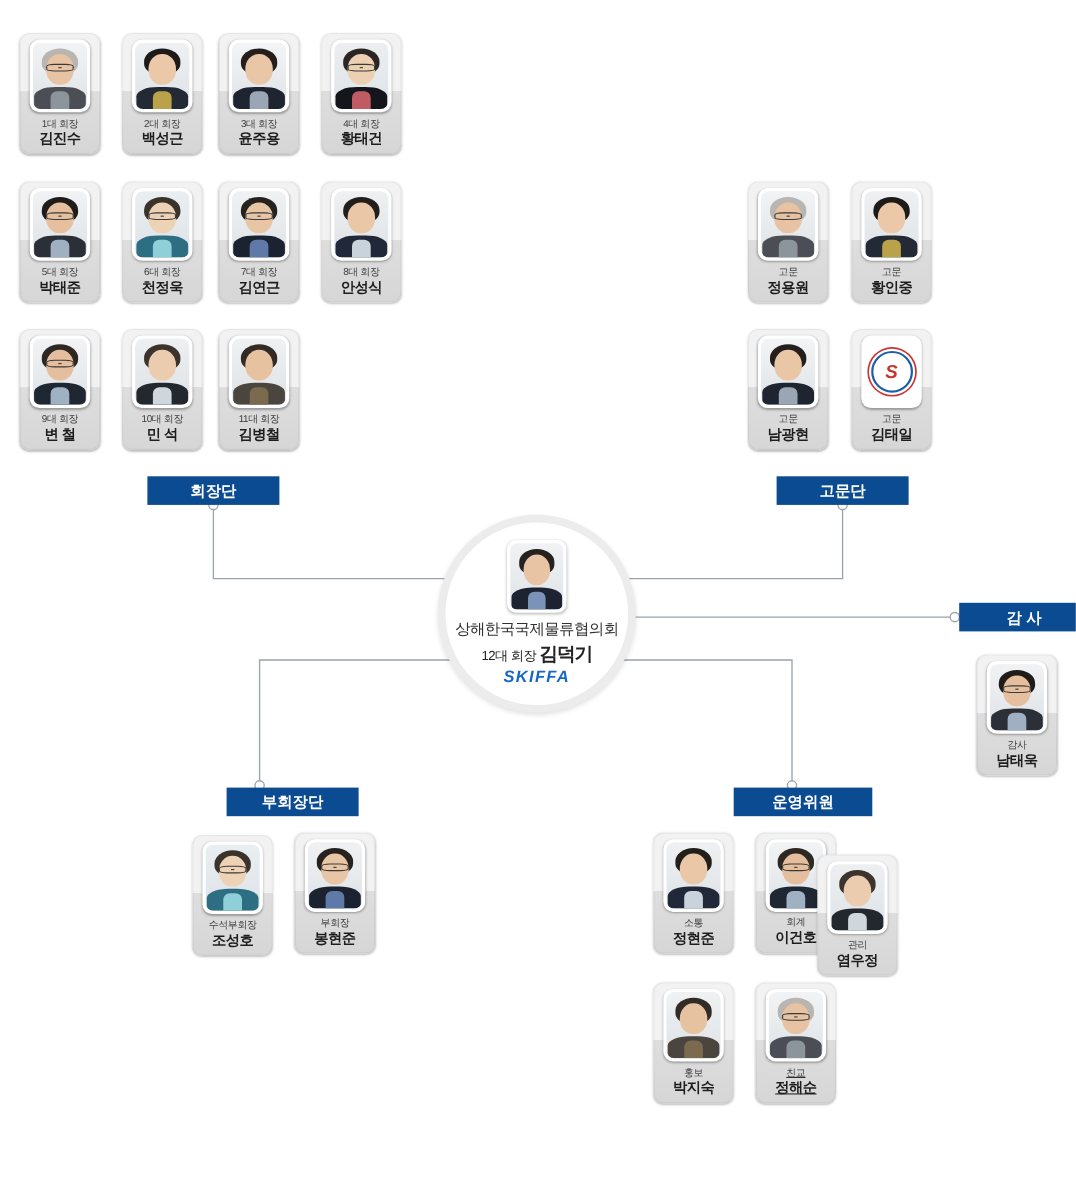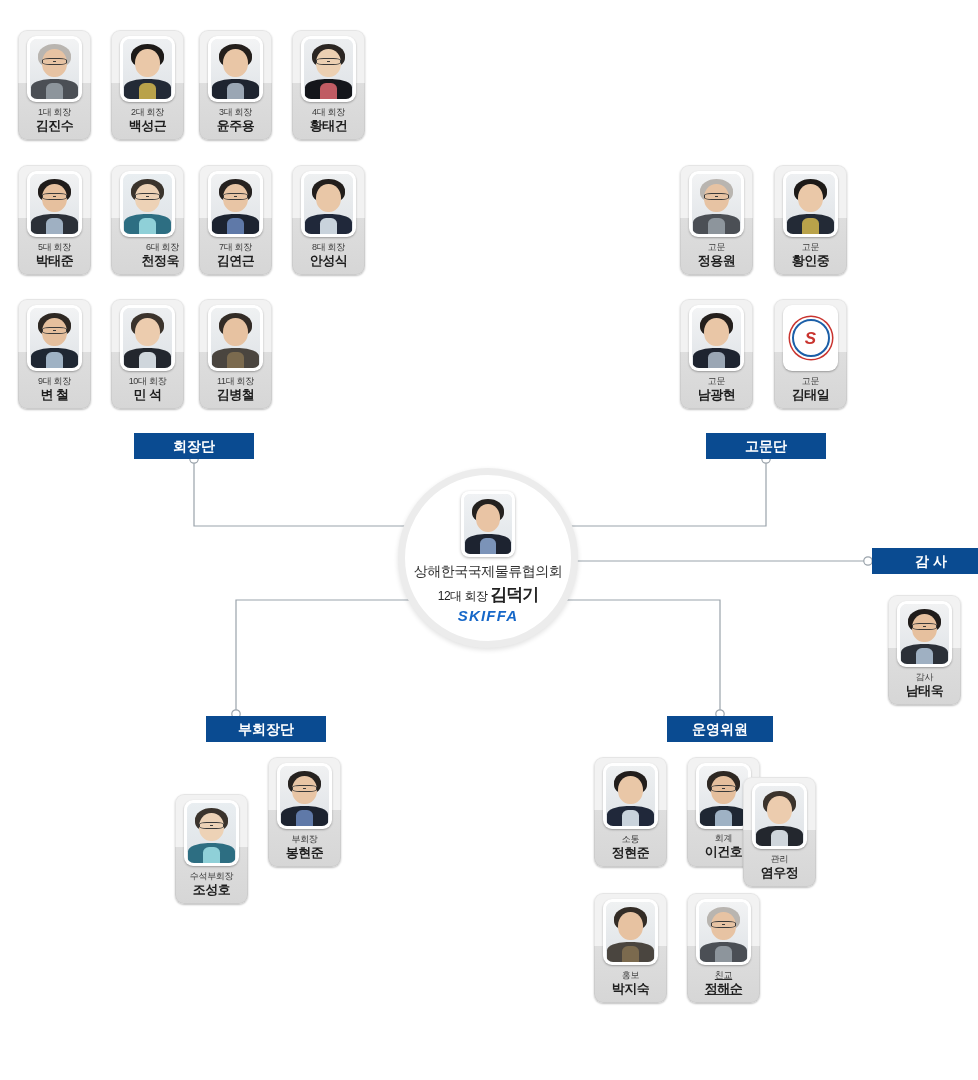--- a/index.html
+++ b/index.html
@@ -174,21 +174,21 @@
     </div>
     <div class="corg">상해한국국제물류협의회</div>
     <div class="cterm"><span>12대 회장</span> <b>김덕기</b></div>
     <div class="clogo">SKIFFA</div>
   </div>
 
   <div class="seclabel" style="left:134px;top:433px;width:120px;">회장단</div>
   <div class="seclabel" style="left:706px;top:433px;width:120px;">고문단</div>
   <div class="seclabel" style="left:872px;top:548px;width:118px;">감 사</div>
   <div class="seclabel" style="left:206px;top:716px;width:120px;">부회장단</div>
-  <div class="seclabel" style="left:667px;top:716px;width:106px;">운영위원</div>
+  <div class="seclabel" style="left:667px;top:716px;width:126px;">운영위원</div>
 
   <div id="cards">
       <div class="card" style="left: 18px; top: 30px;">
         <div class="photo">
           <div class="inner">
             <div class="face">
               <div class="bg" style="background:linear-gradient(#f2f3f4,#dfe3e7)"></div>
               <div class="hair" style="background:#b9b5b0"></div>
               <div class="head" style="background:#e7c3a3"></div>
               <div class="body" style="background:#4b4f55"></div>
@@ -255,21 +255,21 @@
               <div class="head" style="background:#e6c09e"></div>
               <div class="body" style="background:#2b3038"></div>
               <div class="shirt" style="background:#9fb0c2"></div>
               <div class="glass"></div>
             </div>
           </div>
         </div>
         <div class="role">5대 회장</div>
         <div class="name">박태준</div>
       </div>
-      <div class="card" style="left: 111px; top: 165px; text-align: right;">
+      <div class="card" style="left: 111px; top: 165px;">
         <div class="photo">
           <div class="inner">
             <div class="face">
               <div class="bg" style="background:linear-gradient(#e9eef1,#dfe3e7)"></div>
               <div class="hair" style="background:#3a332c"></div>
               <div class="head" style="background:#edd2b6"></div>
               <div class="body" style="background:#2d6e82"></div>
               <div class="shirt" style="background:#8fd0d8"></div>
               <div class="glass"></div>
             </div>
@@ -421,21 +421,21 @@
               <div class="head" style="background:#e6c09e"></div>
               <div class="body" style="background:#2b3038"></div>
               <div class="shirt" style="background:#9fb0c2"></div>
               <div class="glass"></div>
             </div>
           </div>
         </div>
         <div class="role">감사</div>
         <div class="name">남태욱</div>
       </div>
-      <div class="card" style="left: 175px; top: 794px;">
+      <div class="card" style="left: 175px; top: 759px;">
         <div class="photo">
           <div class="inner">
             <div class="face">
               <div class="bg" style="background:linear-gradient(#e9eef1,#dfe3e7)"></div>
               <div class="hair" style="background:#3a332c"></div>
               <div class="head" style="background:#edd2b6"></div>
               <div class="body" style="background:#2d6e82"></div>
               <div class="shirt" style="background:#8fd0d8"></div>
               <div class="glass"></div>
             </div>

